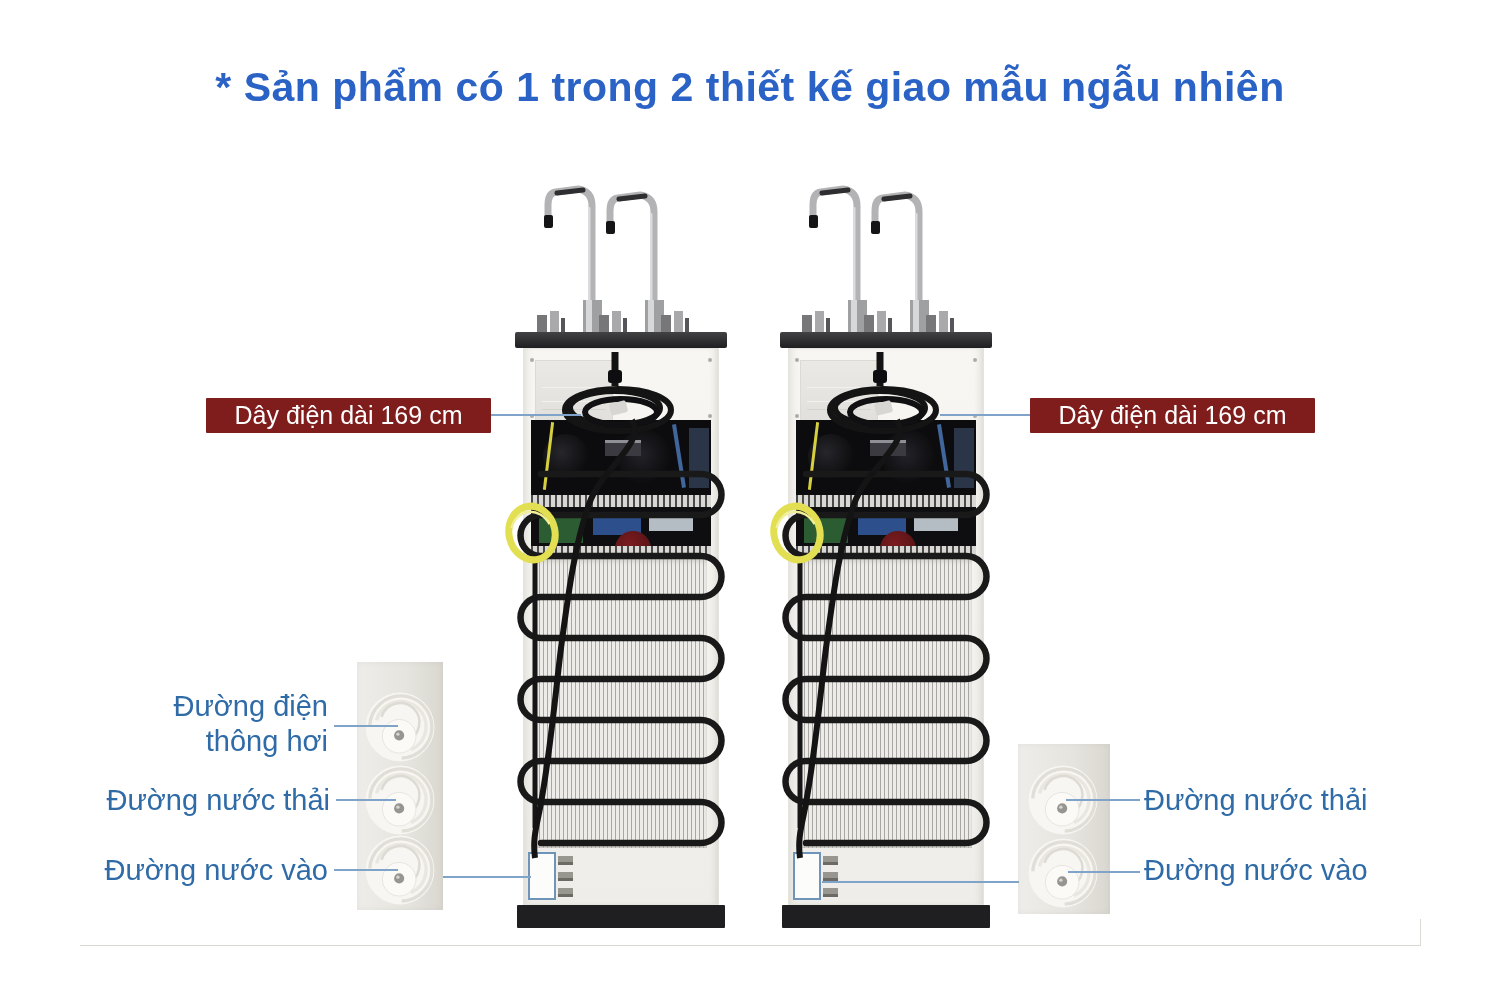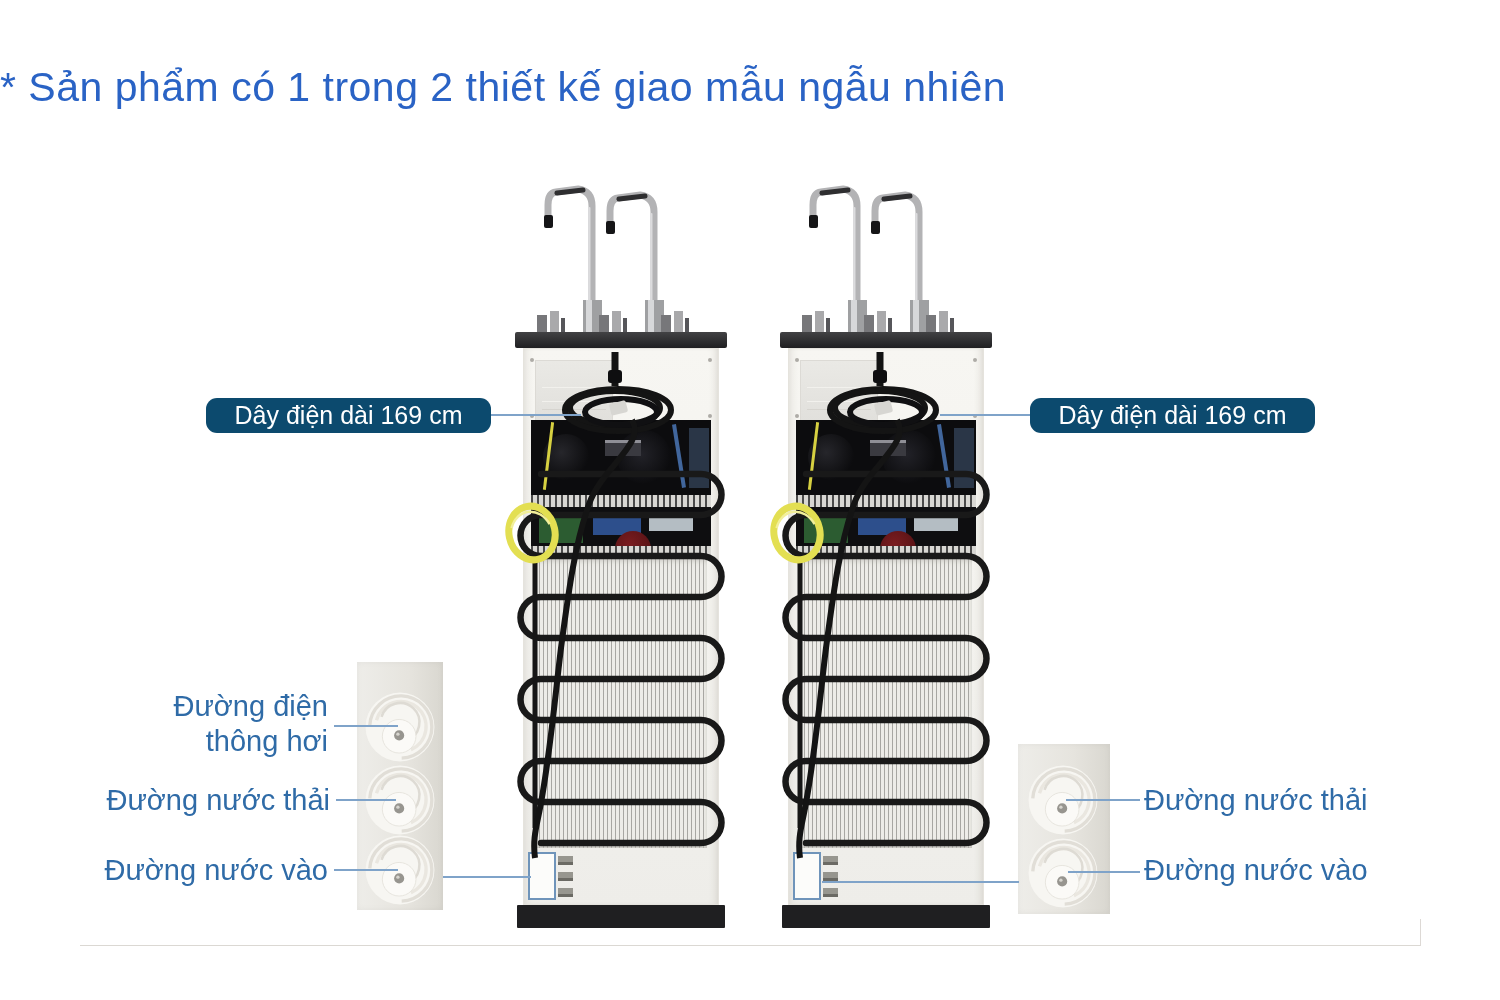--- a/index.html
+++ b/index.html
@@ -1,26 +1,26 @@
 <!DOCTYPE html>
 <html><head>
 <meta charset="utf-8">
 <style>
   html,body{margin:0;padding:0;background:#fff;}
   .stage{position:relative;width:1500px;height:1000px;background:#ffffff;overflow:hidden;
          font-family:"Liberation Sans",sans-serif;}
   .stage *{box-sizing:border-box;}
 
   
-  #page-title{position:absolute;left:0;top:64px;width:1500px;
-    font-size:41px;font-weight:400;color:#2a63c5;letter-spacing:0.5px;}
-
-  
-  .hl-label{position:absolute;width:285px;height:35px;background:#0c4a6e;color:#ffffff;
-    font-size:25px;display:flex;align-items:center;justify-content:center;border-radius:11px;}
+  #page-title{position:absolute;left:0;top:64px;width:1500px;text-align:center;
+    font-size:41px;font-weight:700;color:#2a63c5;letter-spacing:0.5px;}
+
+  
+  .hl-label{position:absolute;width:285px;height:35px;background:#7f1d1d;color:#ffffff;
+    font-size:25px;display:flex;align-items:center;justify-content:center;border-radius:1px;}
   #lbl-power-l{left:206px;top:398px;}
   #lbl-power-r{left:1030px;top:398px;}
 
   
   .side-label{position:absolute;font-size:29px;color:#2f6ba7;line-height:35px;}
   #lbl-vent{left:100px;top:689px;width:228px;text-align:right;white-space:pre-line;}
   #lbl-drain-l{left:70px;top:783px;width:260px;text-align:right;}
   #lbl-inlet-l{left:70px;top:853px;width:258px;text-align:right;}
   #lbl-drain-r{left:1144px;top:783px;width:300px;text-align:left;}
   #lbl-inlet-r{left:1144px;top:853px;width:300px;text-align:left;}

